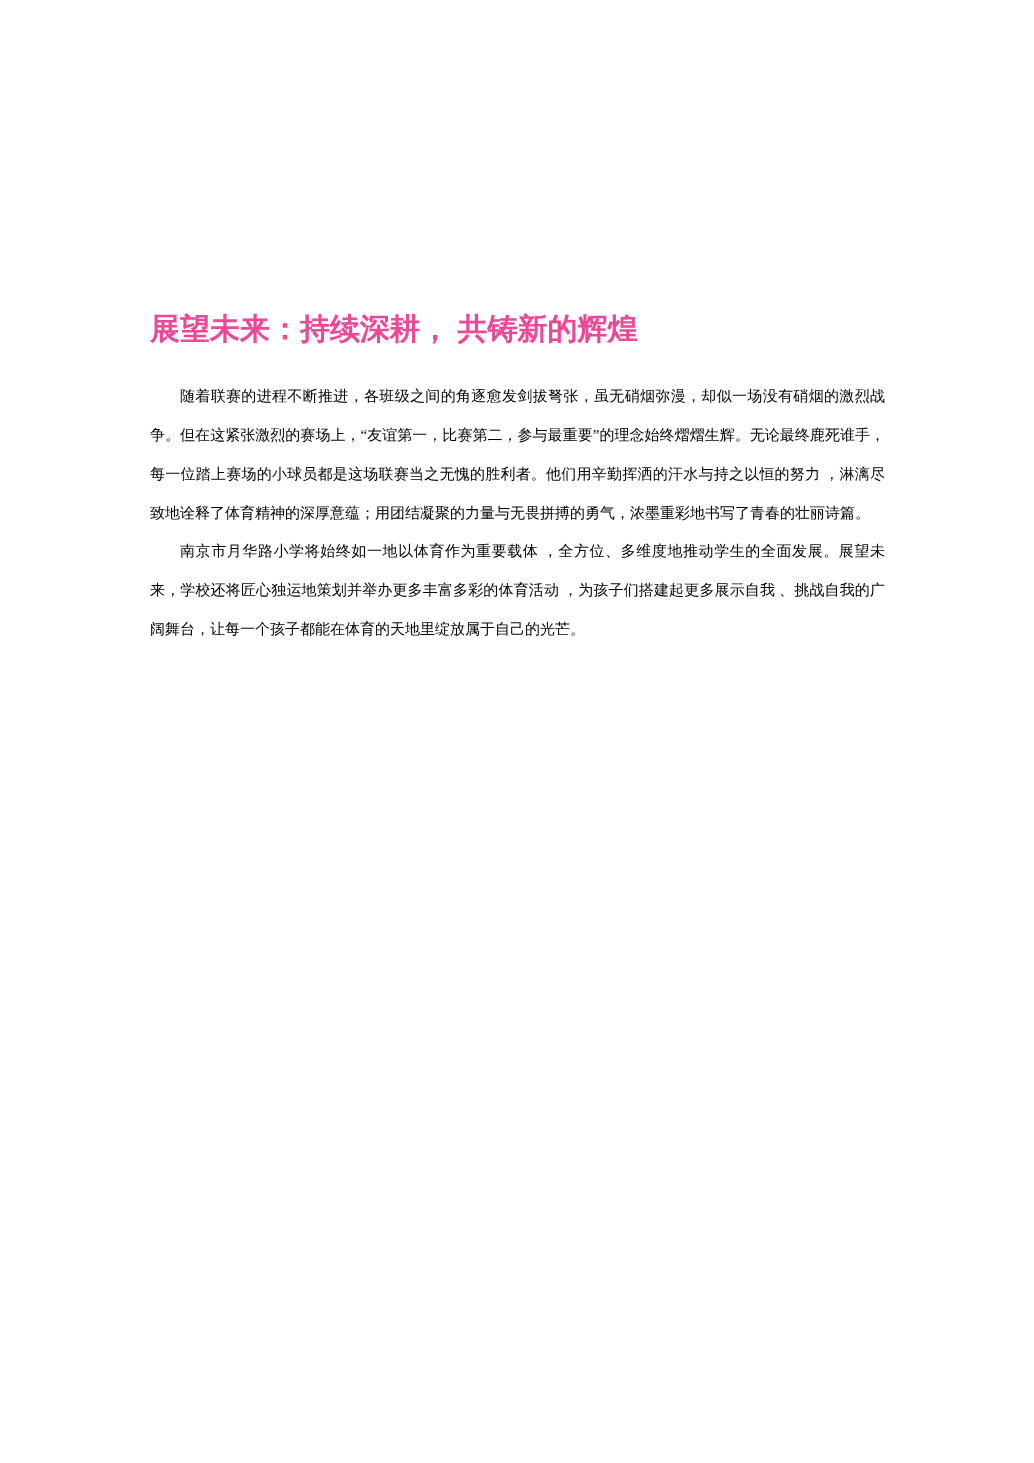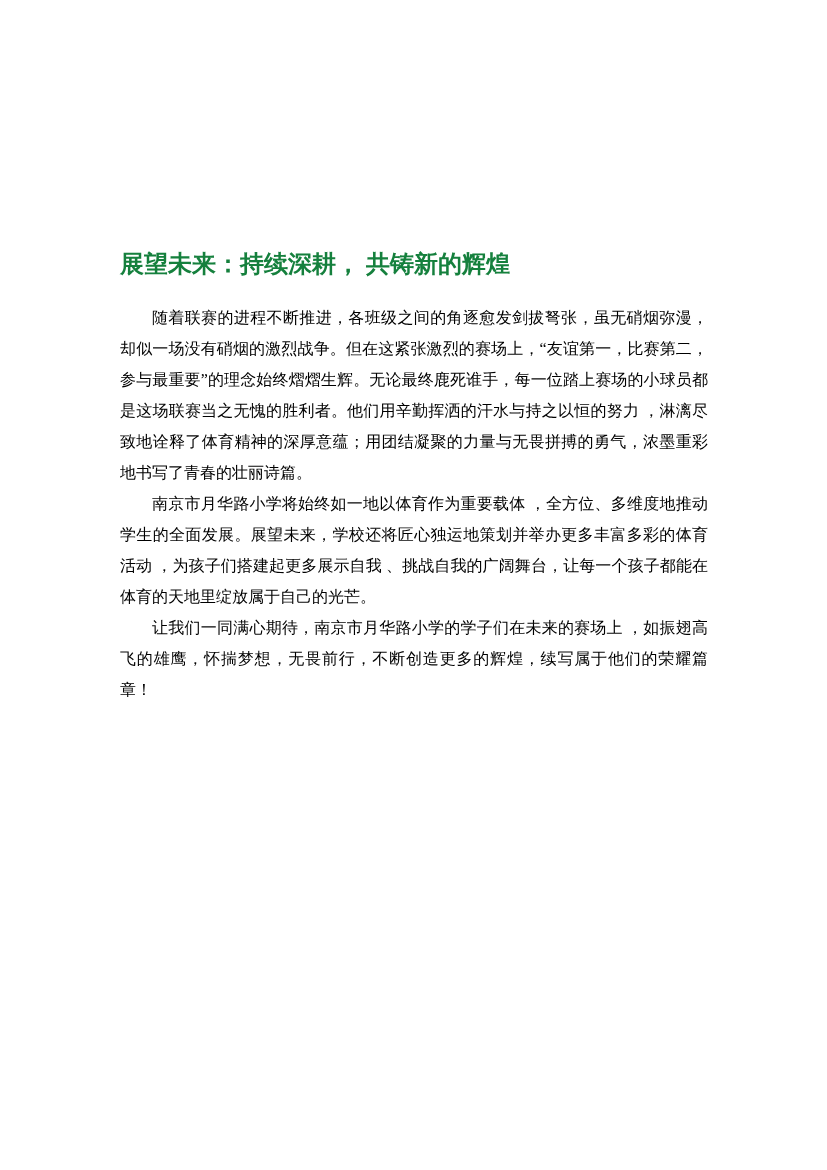--- a/index.html
+++ b/index.html
@@ -33,32 +33,31 @@
     margin: 0 0 22px 0;
     font-size: 24px;
     line-height: 32px;
     font-weight: bold;
     color: #1b1b64;
     font-family: "Liberation Serif", "DejaVu Serif", serif;
     white-space: pre-wrap;
   }
   .doc-paragraph {
     margin: 0;
-    font-size: 16px;
+    font-size: 12px;
     line-height: 31px;
     color: #000000;
     text-align: justify;
     text-indent: 2em;
     font-family: "Liberation Serif", "DejaVu Serif", serif;
     white-space: pre-wrap;
   }
 </style>
 </head>
 <body>
 
 <div class="page" style="background: rgb(255, 255, 255);">
   <div class="content">
-    <h1 class="doc-title" style="color: #15803d;">展望未来：持续深耕， 共铸新的辉煌</h1>
+    <h1 class="doc-title" style="color: #ec4899;">展望未来：持续深耕， 共铸新的辉煌</h1>
     <p class="doc-paragraph" style="color: rgb(0, 0, 0);">随着联赛的进程不断推进，各班级之间的角逐愈发剑拔弩张，虽无硝烟弥漫，却似一场没有硝烟的激烈战争。但在这紧张激烈的赛场上，“友谊第一，比赛第二，参与最重要”的理念始终熠熠生辉。无论最终鹿死谁手，每一位踏上赛场的小球员都是这场联赛当之无愧的胜利者。他们用辛勤挥洒的汗水与持之以恒的努力 ，淋漓尽致地诠释了体育精神的深厚意蕴；用团结凝聚的力量与无畏拼搏的勇气，浓墨重彩地书写了青春的壮丽诗篇。</p>
     <p class="doc-paragraph" style="color: rgb(0, 0, 0); font-family: Liberation Serif, serif;">南京市月华路小学将始终如一地以体育作为重要载体 ，全方位、多维度地推动学生的全面发展。展望未来，学校还将匠心独运地策划并举办更多丰富多彩的体育活动 ，为孩子们搭建起更多展示自我 、挑战自我的广阔舞台，让每一个孩子都能在体育的天地里绽放属于自己的光芒。</p>
-    <p class="doc-paragraph" style="color: rgb(0, 0, 0);">让我们一同满心期待，南京市月华路小学的学子们在未来的赛场上 ，如振翅高飞的雄鹰，怀揣梦想，无畏前行，不断创造更多的辉煌，续写属于他们的荣耀篇章！</p>
   </div>
 </div>
 
 </body></html>

